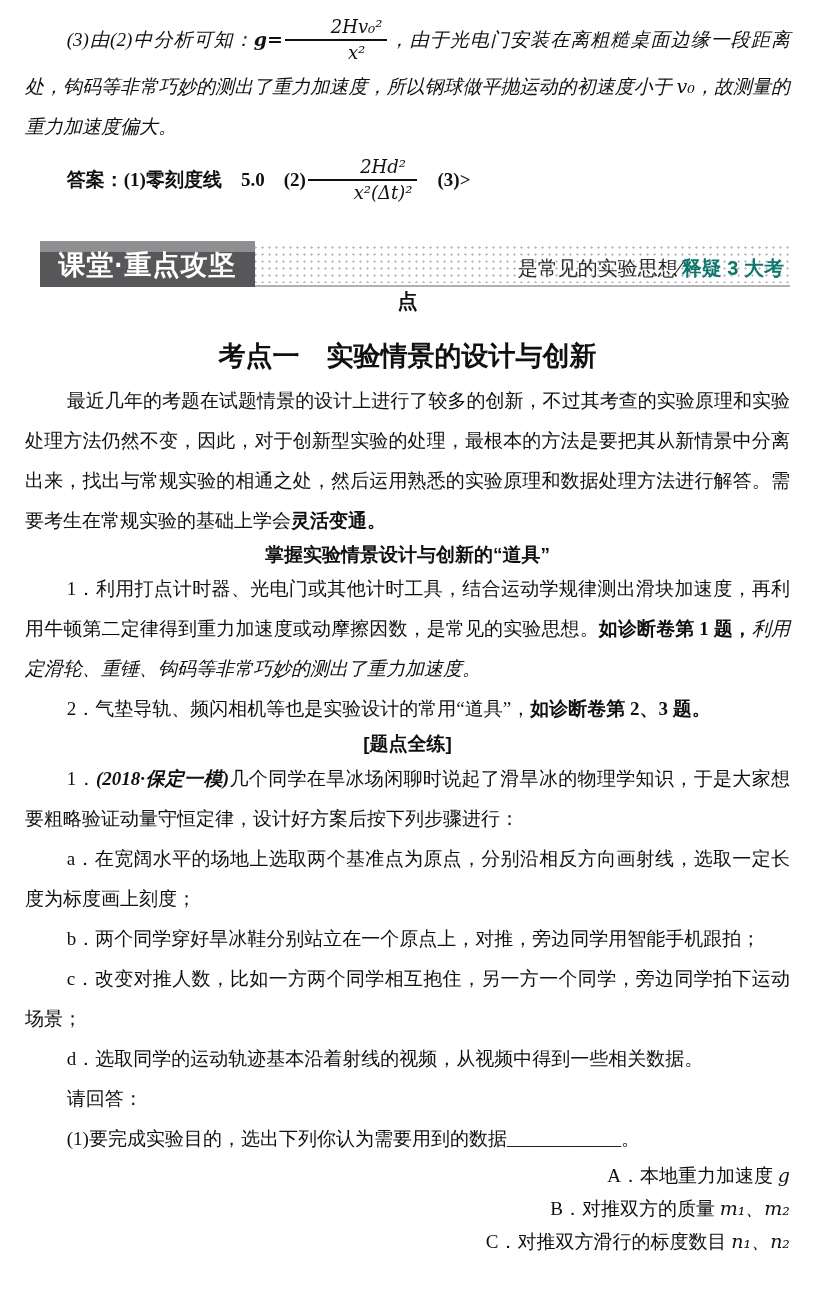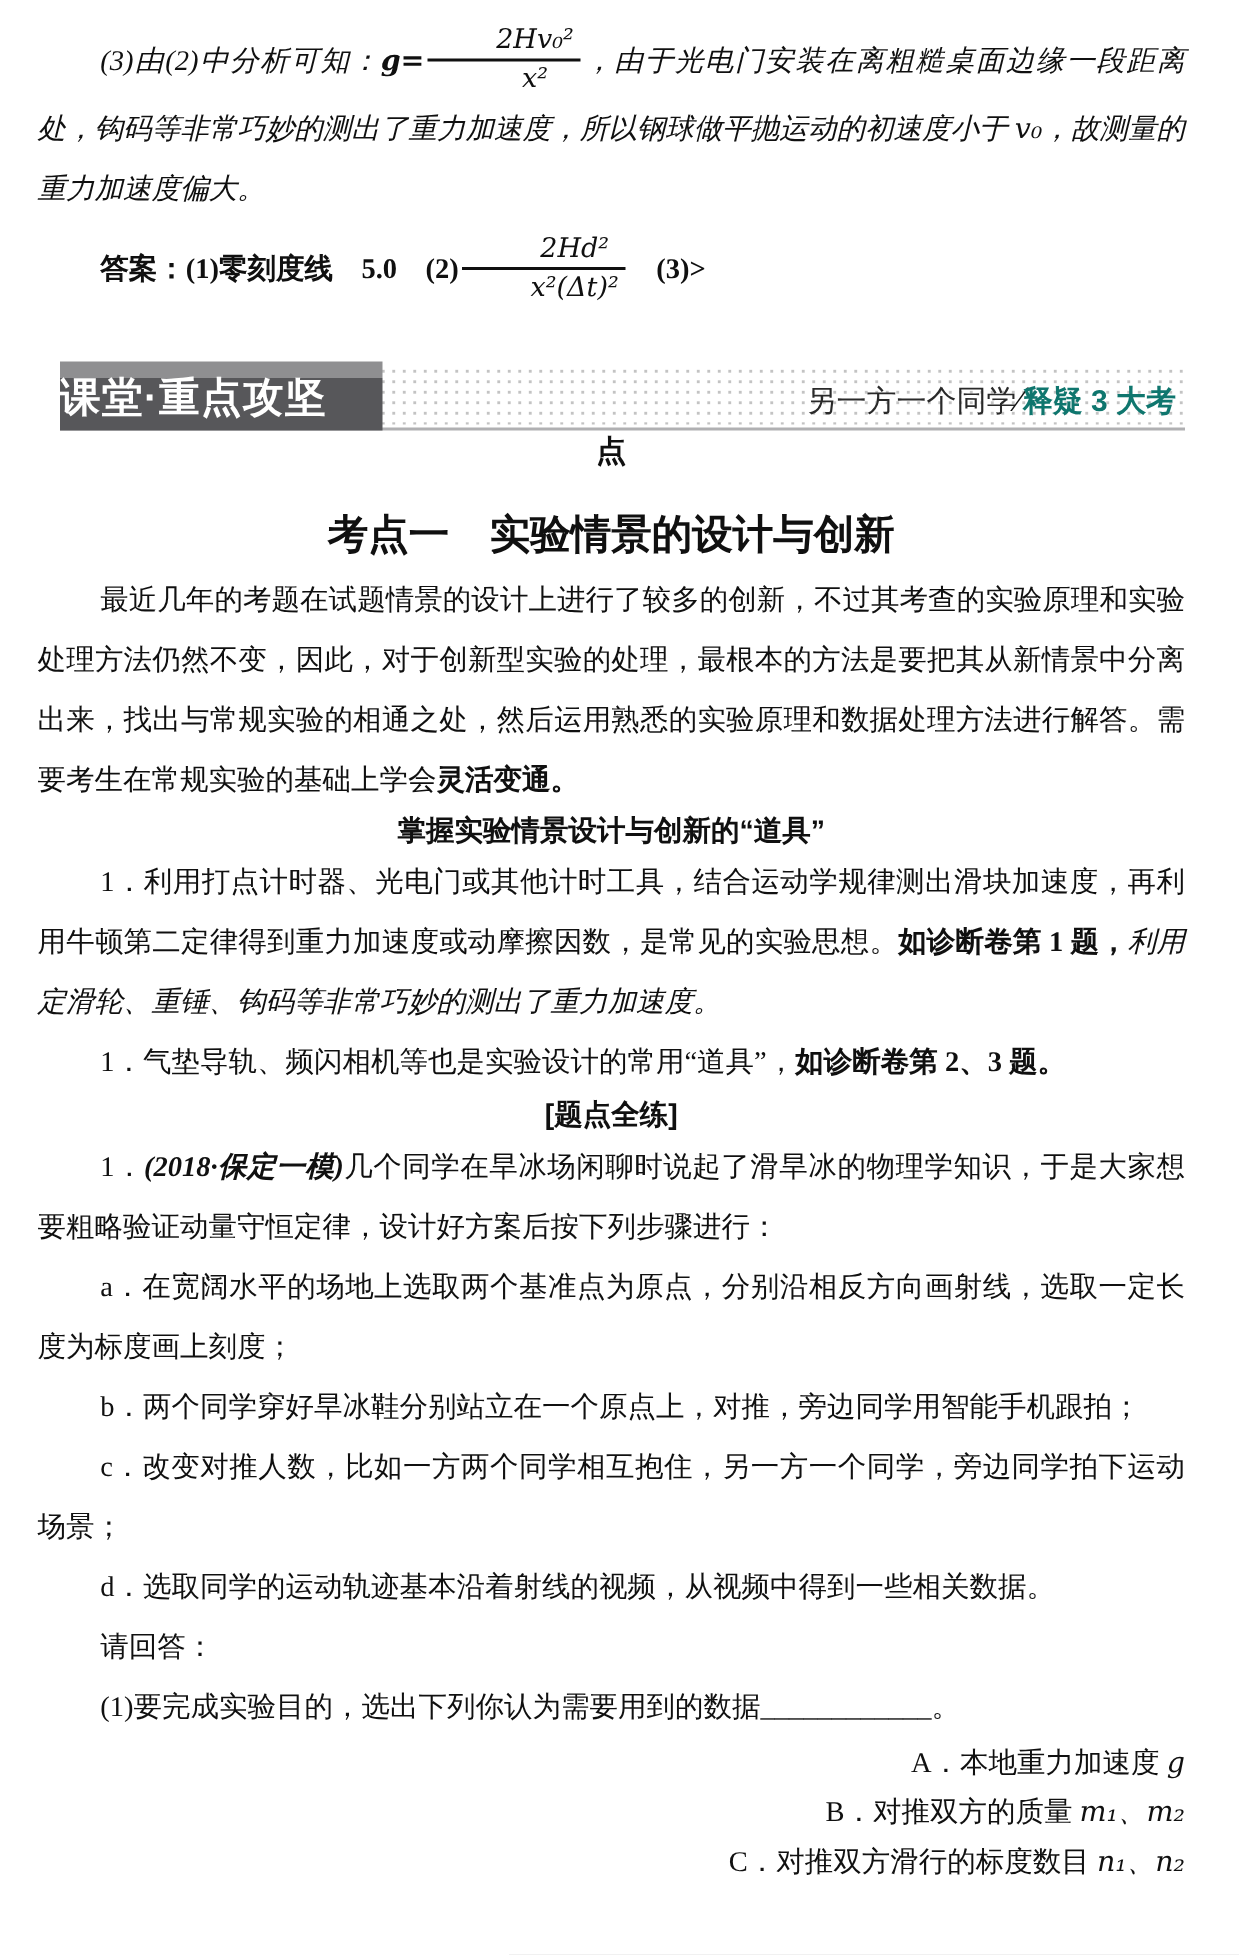--- a/index.html
+++ b/index.html
@@ -50,21 +50,21 @@
   }
   .banner .rule{
     position:absolute;left:0;right:0;bottom:0;height:2px;background:#b0b0b2;
   }
   .banner .title-box{
     position:absolute;left:0;top:0;width:215px;height:46px;
     background:linear-gradient(#8f8f91 0px,#8f8f91 11px,#57575a 11px,#57575a 100%);
     color:#ffffff;
     font-family:"Liberation Sans","DejaVu Sans",sans-serif;
     font-weight:bold;font-size:27px;line-height:48px;
-    letter-spacing:1px;
+    text-align:center;letter-spacing:1px;
   }
   .banner .subtitle{
     position:absolute;right:6px;bottom:8px;
     font-size:20px;line-height:22px;white-space:nowrap;
   }
   .banner .sub-reg{color:#2a2a2a;font-family:"Liberation Serif","DejaVu Serif",serif;}
   .banner .sub-slash{font-size:24px;font-style:italic;}
   .banner .sub-bold{font-family:"Liberation Sans","DejaVu Sans",sans-serif;font-weight:bold;color:#0f766e;}
   .wrap-char{
     font-family:"Liberation Sans","DejaVu Sans",sans-serif;
@@ -105,36 +105,36 @@
     <p class="answer-line"><span class="hei">答案：</span><span class="bold">(1)零刻度线　5.0　(2)</span><span class="frac">
           <span class="num">2Hd²</span>
           <span class="den">x²(Δt)²</span>
         </span><span class="bold">　(3)&gt;</span></p>
   </div>
 
   <div class="banner">
     <div class="dots"></div>
     <div class="rule"></div>
     <div class="title-box"><span>课堂·重点攻坚</span></div>
-    <div class="subtitle"><span class="sub-reg">另一方一个同学</span><span class="sub-slash">∕</span><span class="sub-bold">释疑 3 大考</span></div>
+    <div class="subtitle"><span class="sub-reg">是常见的实验思想</span><span class="sub-slash">∕</span><span class="sub-bold">释疑 3 大考</span></div>
   </div>
 
   <div class="flow" style="padding-top:0;">
 
     <p class="center wrap-char">点</p>
 
     <p class="center exam-heading">考点一　实验情景的设计与创新</p>
 
     <p class="para intro"><span>最近几年的考题在试题情景的设计上进行了较多的创新，不过其考查的实验原理和实验处理方法仍然不变，因此，对于创新型实验的处理，最根本的方法是要把其从新情景中分离出来，找出与常规实验的相通之处，然后运用熟悉的实验原理和数据处理方法进行解答。需要考生在常规实验的基础上学会</span><span class="hei">灵活变通。</span></p>
 
     <p class="center subheading">掌握实验情景设计与创新的“道具”</p>
 
     <p class="para"><span>1．利用打点计时器、光电门或其他计时工具，结合运动学规律测出滑块加速度，再利用牛顿第二定律得到重力加速度或动摩擦因数，是常见的实验思想。</span><span class="hei">如诊断卷第 1 题，</span><span class="kai">利用定滑轮、重锤、钩码等非常巧妙的测出了重力加速度。</span></p>
 
-    <p class="para"><span>1．气垫导轨、频闪相机等也是实验设计的常用“道具”，</span><span class="hei">如诊断卷第 2、3 题。</span></p>
+    <p class="para"><span>2．气垫导轨、频闪相机等也是实验设计的常用“道具”，</span><span class="hei">如诊断卷第 2、3 题。</span></p>
 
     <p class="center practice-heading">[题点全练]</p>
 
     <p class="para"><span>1．</span><span class="kai-bold">(2018·保定一模)</span><span>几个同学在旱冰场闲聊时说起了滑旱冰的物理学知识，于是大家想要粗略验证动量守恒定律，设计好方案后按下列步骤进行：</span></p>
 
     <p class="para">a．在宽阔水平的场地上选取两个基准点为原点，分别沿相反方向画射线，选取一定长度为标度画上刻度；</p>
     <p class="para">b．两个同学穿好旱冰鞋分别站立在一个原点上，对推，旁边同学用智能手机跟拍；</p>
     <p class="para">c．改变对推人数，比如一方两个同学相互抱住，另一方一个同学，旁边同学拍下运动场景；</p>
     <p class="para">d．选取同学的运动轨迹基本沿着射线的视频，从视频中得到一些相关数据。</p>
 

